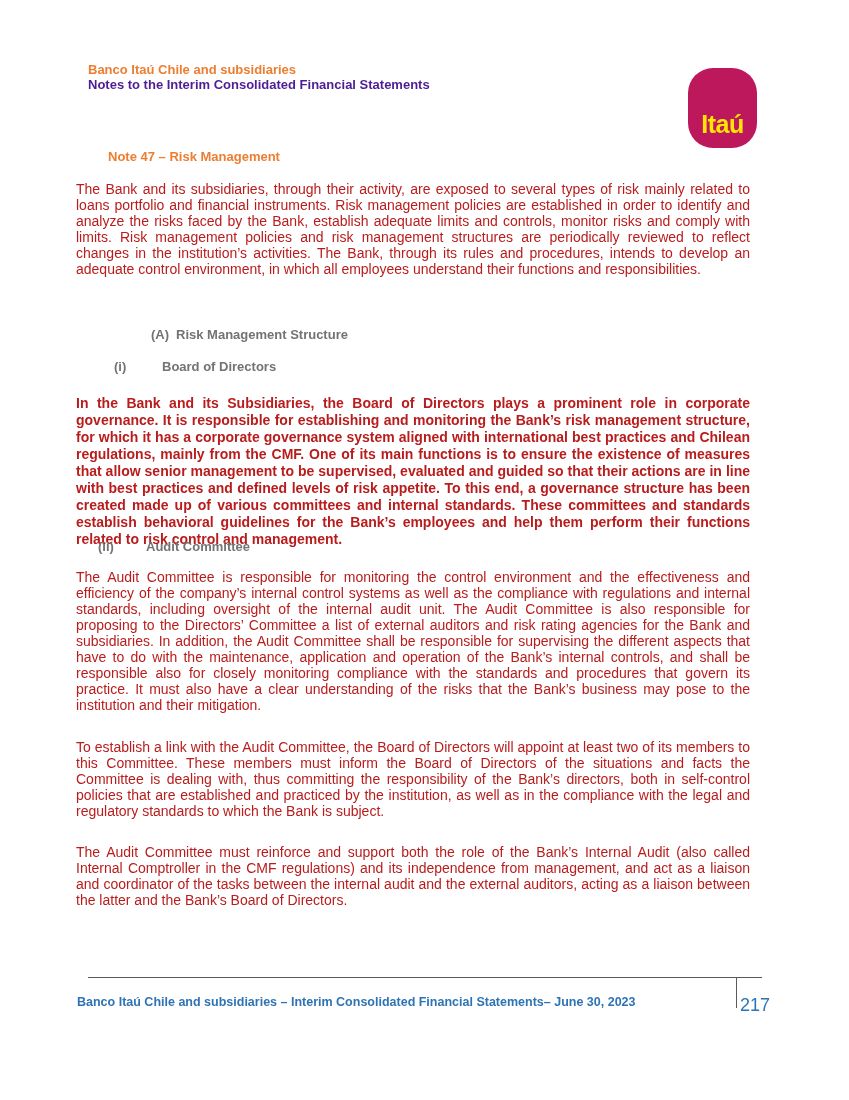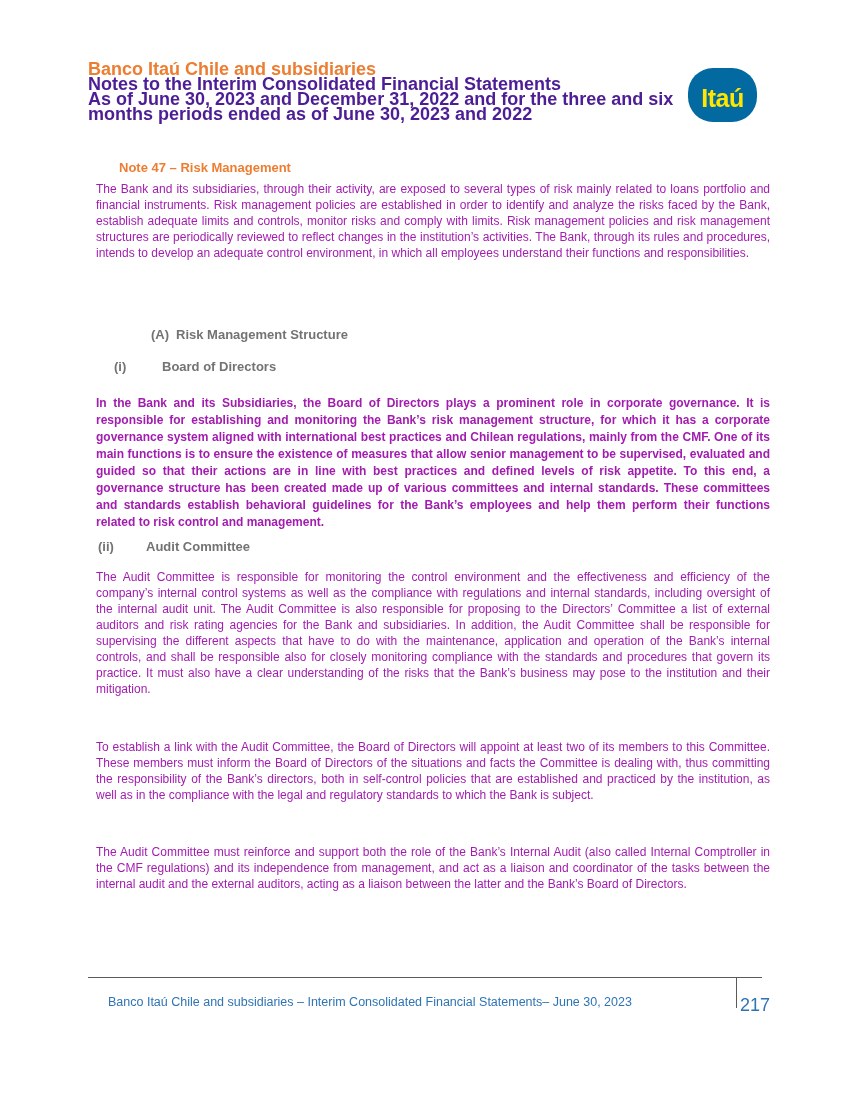--- a/index.html
+++ b/index.html
@@ -11,66 +11,66 @@
     overflow: hidden;
     font-family: "Liberation Sans", "DejaVu Sans", sans-serif;
   }
 
   
   .header-block {
     position: absolute;
     left: 88px;
     top: 62px;
     width: 596px;
-    font-size: 18px;
+    font-size: 13px;
     font-weight: bold;
     line-height: 15px;
   }
   .header-line-orange { color: #ED7D31; }
   .header-line-blue   { color: #4c1d95; }
 
   .logo {
     position: absolute;
     left: 688px;
     top: 68px;
     width: 69px;
-    height: 54px;
-    background: #0369a1;
+    height: 80px;
+    background: #be185d;
     border-radius: 25px;
     display: flex;
     align-items: flex-end;
     justify-content: center;
   }
   .logo-text {
     color: #FFE600;
     font-weight: bold;
     font-size: 25px;
     line-height: 1;
     margin-bottom: 11px;
     letter-spacing: -0.5px;
   }
 
   
   .note-title {
     position: absolute;
     left: 88px;
     top: 149px;
-    margin: 11px;
+    margin: 0;
     font-size: 13px;
     font-weight: bold;
     color: #ED7D31;
     padding-left: 20px;
   }
   .para {
     position: absolute;
-    left: 96px;
+    left: 76px;
     width: 674px;
     margin: 0;
-    font-size: 12px;
-    color: #a21caf;
+    font-size: 14px;
+    color: #b91c1c;
     text-align: justify;
   }
   .lh16 { line-height: 16px; }
   .lh17 { line-height: 17px; }
   .lh19 { line-height: 16px; }
   .no-justify { text-align: left; }
 
   .sec-heading {
     position: absolute;
     margin: 0;
@@ -105,42 +105,42 @@
   .footer-vline {
     position: absolute;
     left: 736px;
     top: 977px;
     width: 1px;
     height: 31px;
     background: #5a5a5a;
   }
   .footer-text {
     position: absolute;
-    left: 108px;
+    left: 77px;
     top: 995px;
     font-size: 12.5px;
     color: #2E74B5;
+    font-weight: bold;
   }
   .footer-page {
     position: absolute;
     left: 740px;
     top: 995px;
     font-size: 18px;
     color: #2E74B5;
   }
 </style>
 </head>
 <body>
 
 <div class="page">
 
   <div class="header-block">
     <div class="header-line-orange">Banco Itaú Chile and subsidiaries</div>
     <div class="header-line-blue">Notes to the Interim Consolidated Financial Statements</div>
-    <div class="header-line-blue">As of June 30, 2023 and December 31, 2022 and for the three and six months periods ended as of June 30, 2023 and 2022</div>
   </div>
 
   <div class="logo">
     <span class="logo-text">Itaú</span>
   </div>
 
   <h1 class="note-title">Note 47 – Risk Management</h1>
 
   <p id="p-intro1" class="para lh16">The Bank and its subsidiaries, through their activity, are exposed to several types of risk mainly related to loans portfolio and financial instruments. Risk management policies are established in order to identify and analyze the risks faced by the Bank, establish adequate limits and controls, monitor risks and comply with limits. Risk management policies and risk management structures are periodically reviewed to reflect changes in the institution’s activities. The Bank, through its rules and procedures, intends to develop an adequate control environment, in which all employees understand their functions and responsibilities.</p>
 

